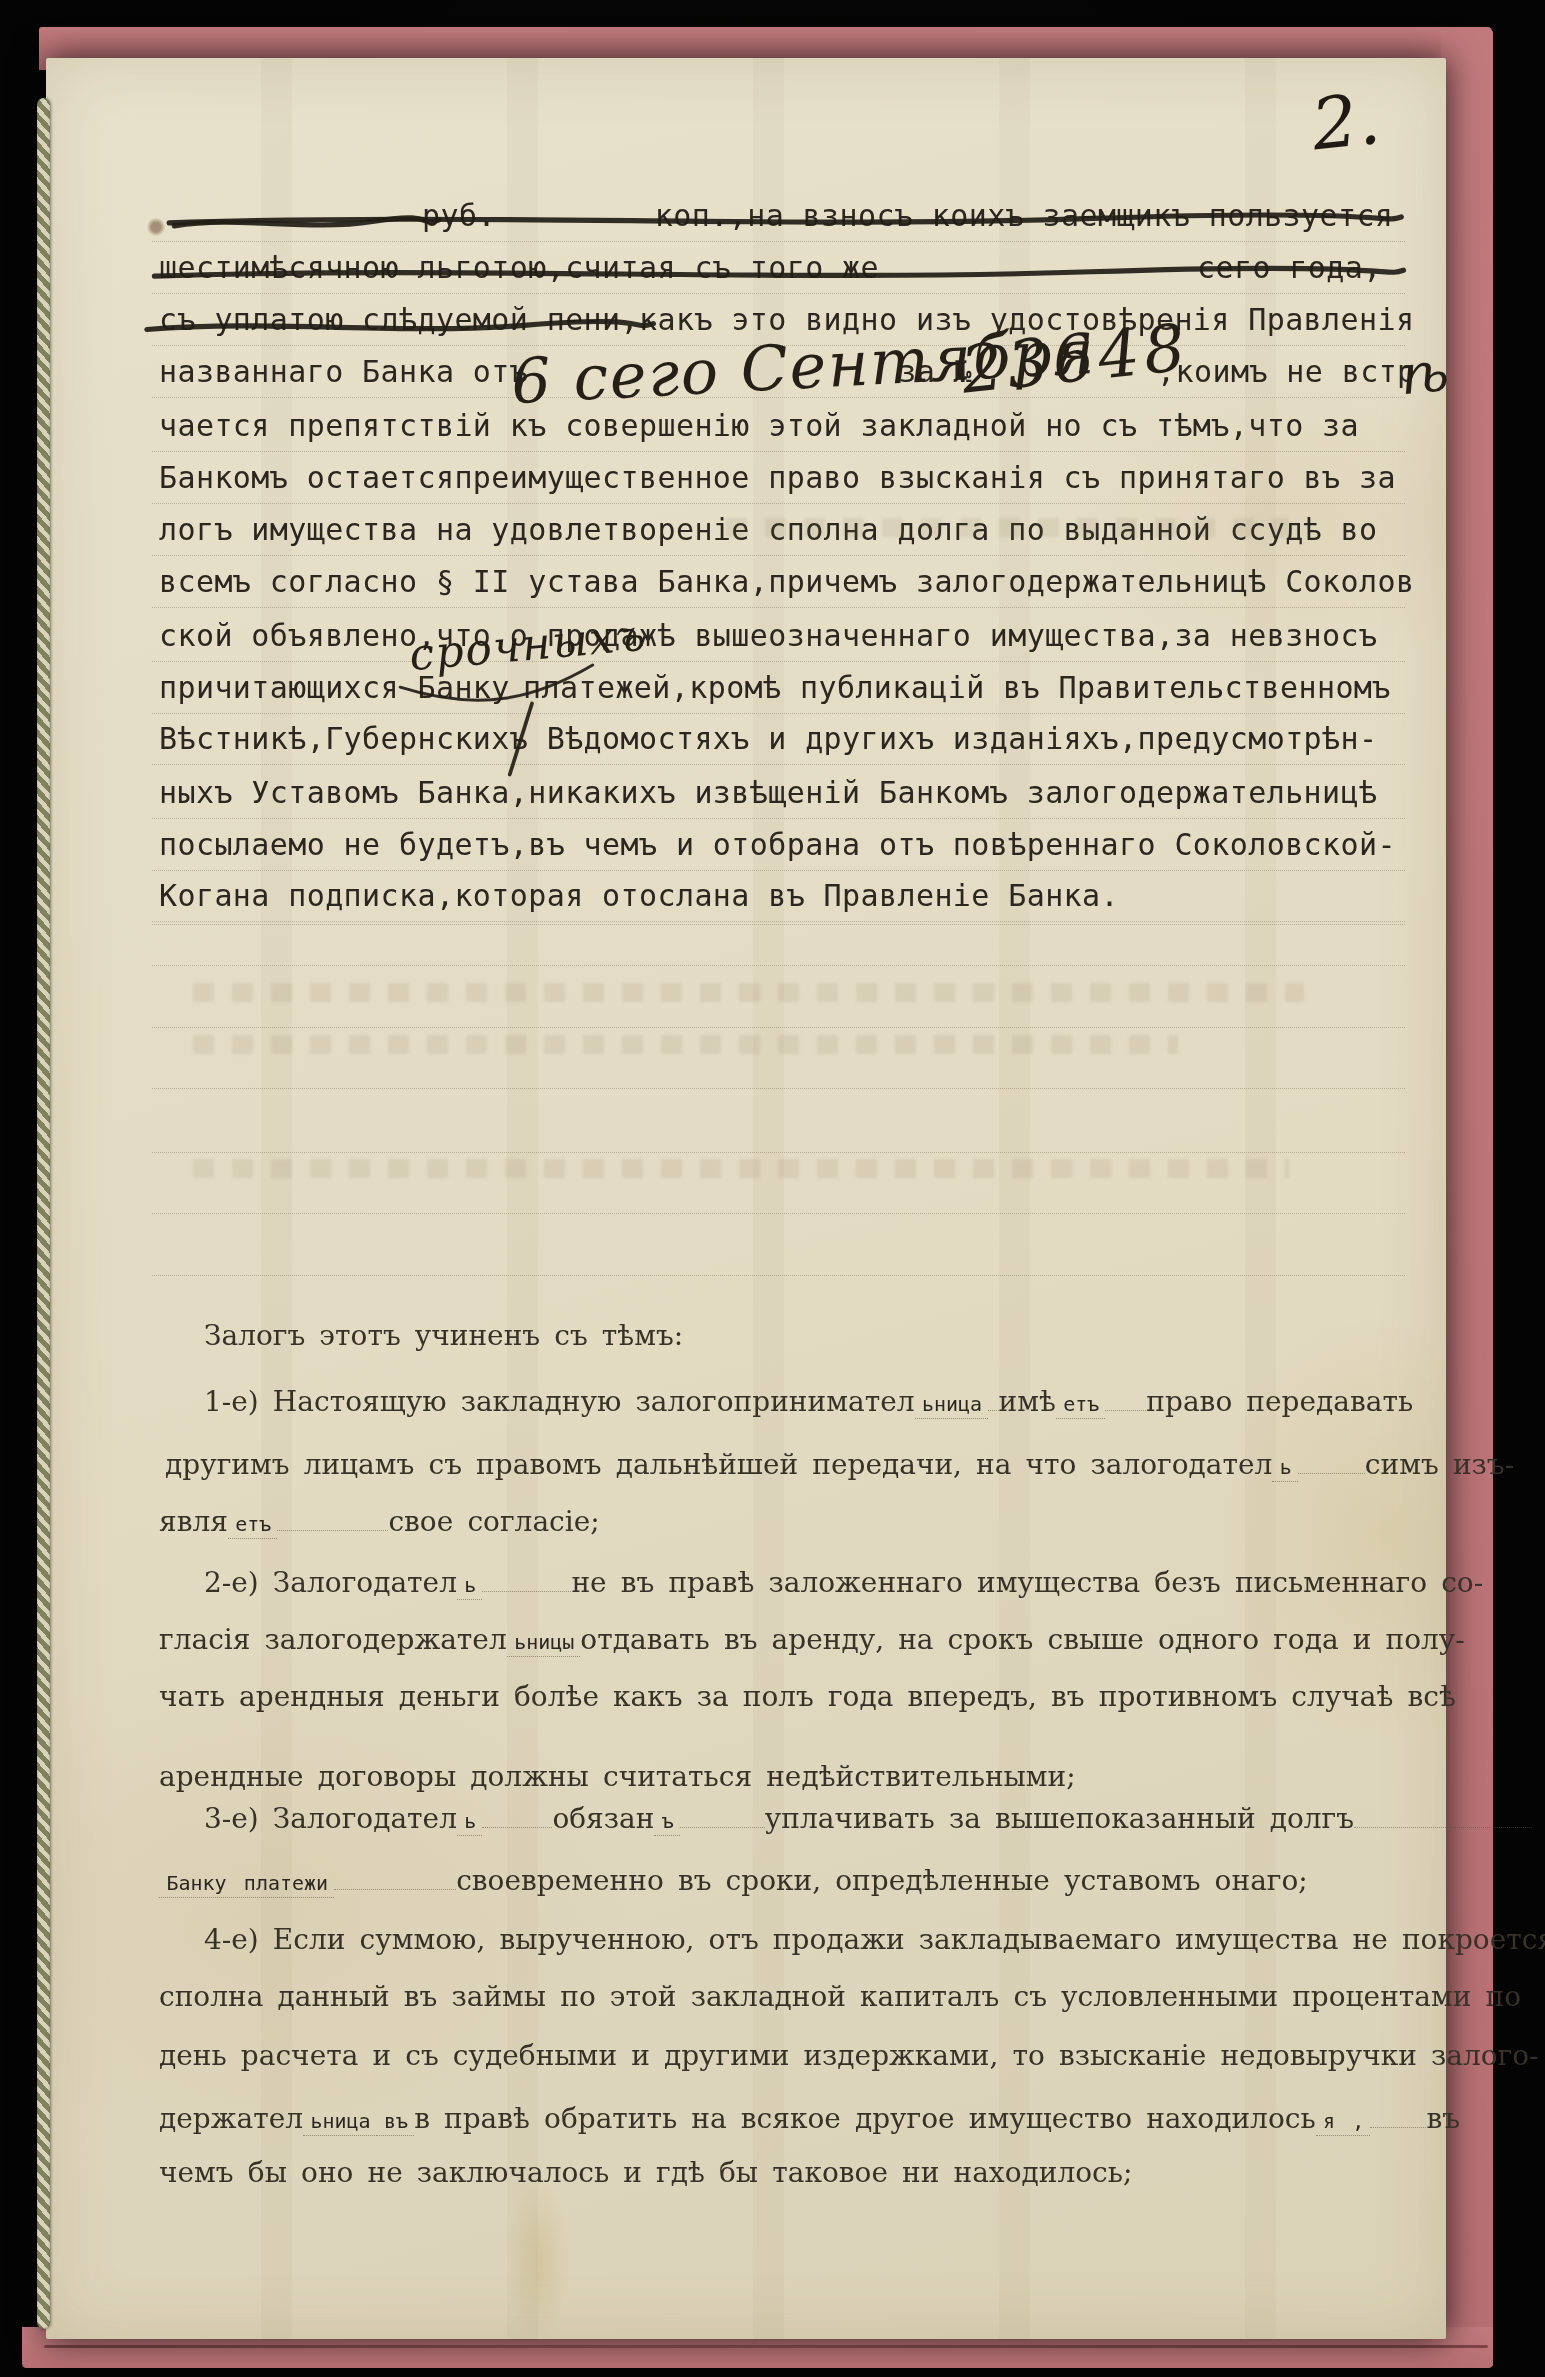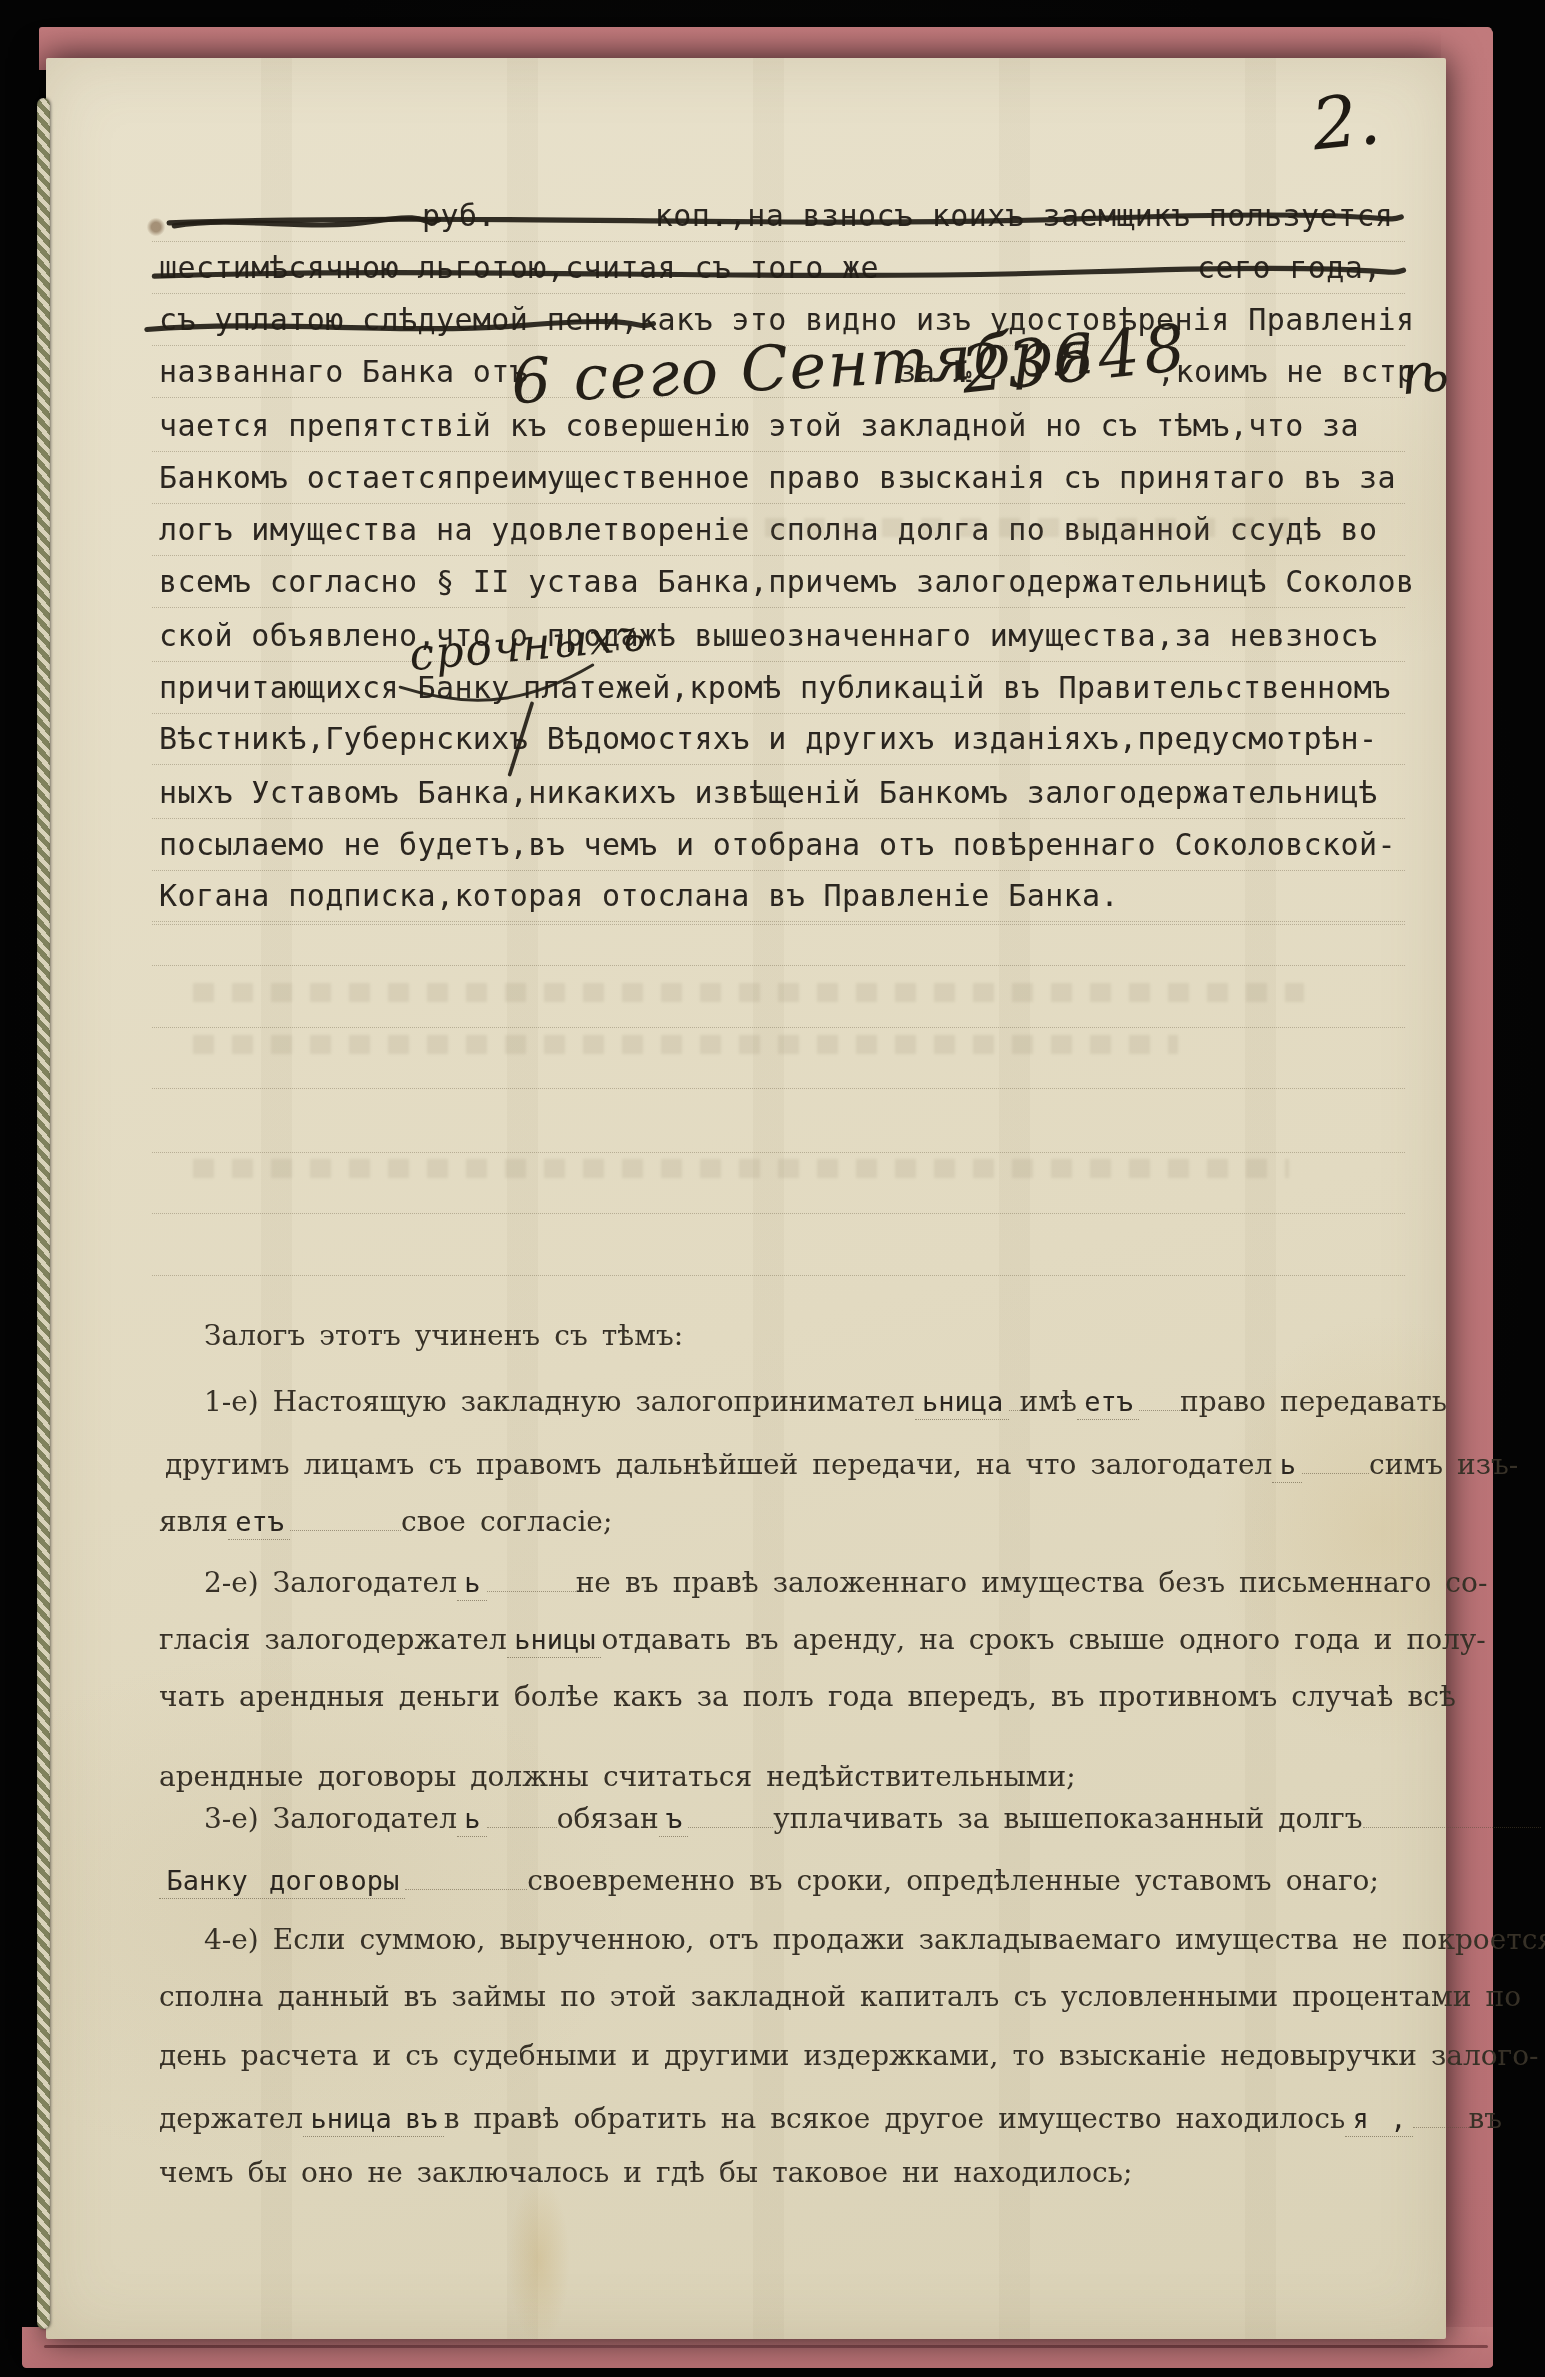--- a/index.html
+++ b/index.html
@@ -30,21 +30,21 @@
   
   #cord{position:absolute;left:37px;top:98px;width:12.6px;height:2231px;
         background:repeating-linear-gradient(48deg,#80825d 0 5.2px,#d9d3ba 5.2px 9.6px);
         border-radius:6.7px;box-shadow:0.7px 0 3px rgba(0,0,0,.5), inset 0 0 2.2px rgba(0,0,0,.35);}
   
   .line{position:absolute;white-space:nowrap;left:159px;}
   .typed{font-family:"DejaVu Sans Mono", monospace;font-size:30px;
          color:var(--ink-typed,#2b2620);letter-spacing:0.4px;}
   .printed{font-family:"DejaVu Serif", serif;font-size:28px;
            color:var(--ink-printed,#373127);word-spacing:5.2px;}
-  .fill{font-family:"DejaVu Sans Mono", monospace;font-size:27px;
+  .fill{font-family:"DejaVu Sans Mono", monospace;font-size:20px;
         color:var(--ink-typed,#2b2620);
         border-bottom:1.5px dotted rgba(85,74,52,.55);padding:0 6px 1.5px 7.4px;}
   .gap{display:inline-block;height:1.5px;}
   .printed .gap{border-bottom:1.5px dotted rgba(85,74,52,.5);height:1.05em;}
   .rule{position:absolute;left:152px;width:1253px;height:0;
         border-top:1.5px dotted rgba(100,88,62,.35);}
   .hand{position:absolute;font-family:"DejaVu Serif", serif;font-style:italic;
         font-weight:500;color:#241f17;white-space:nowrap;}
   #page-number{position:absolute;left:1312px;top:80px;font-family:"DejaVu Serif",serif;
         font-style:italic;font-size:71px;color:#1f1a13;transform:rotate(-6deg);}
@@ -105,21 +105,21 @@
       <div class="rule" style="top: 1275px;"></div>
       <div class="line printed" style="top: 1319px; left: 204px;">Залогъ этотъ учиненъ съ тѣмъ:</div>
       <div class="line printed" style="top: 1381px; left: 204px;"><span>1-е) Настоящую закладную залогопринимател</span><span class="fill">ьница</span><span class="gap" style="width: 10.4px;"></span><span>имѣ</span><span class="fill">етъ</span><span class="gap" style="width: 41px;"></span><span>право передавать</span></div>
       <div class="line printed" style="top: 1444px; margin-left: 6px;"><span>другимъ лицамъ съ правомъ дальнѣйшей передачи, на что залогодател</span><span class="fill">ь</span><span class="gap" style="width: 67px;"></span><span>симъ изъ-</span></div>
       <div class="line printed" style="top: 1501px;"><span>явля</span><span class="fill">етъ</span><span class="gap" style="width: 111px;"></span><span>свое согласіе;</span></div>
       <div class="line printed" style="top: 1562px; left: 204px;"><span>2-е) Залогодател</span><span class="fill">ь</span><span class="gap" style="width: 89px;"></span><span>не въ правѣ заложеннаго имущества безъ письменнаго со-</span></div>
       <div class="line printed" style="top: 1623px;"><span>гласія залогодержател</span><span class="fill">ьницы</span><span>отдавать въ аренду, на срокъ свыше одного года и полу-</span></div>
       <div class="line printed" style="top: 1680px;"><span>чать арендныя деньги болѣе какъ за полъ года впередъ, въ противномъ случаѣ всѣ</span></div>
       <div class="line printed" style="top: 1736px; margin-top: 24px;"><span>арендные договоры должны считаться недѣйствительными;</span></div>
       <div class="line printed" style="top: 1798px; left: 204px;"><span>3-е) Залогодател</span><span class="fill">ь</span><span class="gap" style="width: 70px;"></span><span>обязан</span><span class="fill">ъ</span><span class="gap" style="width: 85px;"></span><span>уплачивать за вышепоказанный долгъ</span><span class="gap" style="width: 178px;"></span></div>
-      <div class="line printed" style="top: 1860px;"><span class="fill">Банку договоры</span><span class="gap" style="width: 122px;"></span><span>своевременно въ сроки, опредѣленные уставомъ онаго;</span></div>
+      <div class="line printed" style="top: 1860px;"><span class="fill">Банку платежи</span><span class="gap" style="width: 122px;"></span><span>своевременно въ сроки, опредѣленные уставомъ онаго;</span></div>
       <div class="line printed" style="top: 1923px; left: 204px;"><span>4-е) Если суммою, вырученною, отъ продажи закладываемаго имущества не покроется</span></div>
       <div class="line printed" style="top: 1980px;"><span>сполна данный въ займы по этой закладной капиталъ съ условленными процентами по</span></div>
       <div class="line printed" style="top: 2039px;"><span>день расчета и съ судебными и другими издержками, то взысканіе недовыручки залого-</span></div>
       <div class="line printed" style="top: 2098px;"><span>держател</span><span class="fill">ьница</span><span class="fill">въ</span><span>в правѣ обратить на всякое другое имущество находилось</span><span class="fill">я ,</span><span class="gap" style="width: 56px;"></span><span>въ</span></div>
       <div class="line printed" style="top: 2156px;"><span>чемъ бы оно не заключалось и гдѣ бы таковое ни находилось;</span></div>
       <span class="hand" style="left: 511px; top: 330px; font-size: 62px; letter-spacing: 1.5px; transform: rotate(-3deg);">6 сего Сентября</span>
       <span class="hand" style="left: 961px; top: 321px; font-size: 65px; letter-spacing: 4.4px; transform: rotate(-6deg);">23648</span>
       <span class="hand" style="left: 1400px; top: 341px; font-size: 55px; letter-spacing: 0px; transform: rotate(-6deg);">ѣ</span>
       <span class="hand" style="left: 409px; top: 619px; font-size: 44px; letter-spacing: 1.5px; transform: rotate(-5deg);">срочныхъ</span>
       <div class="ghost" style="left: 193px; top: 983px; width: 1111px;"></div>

